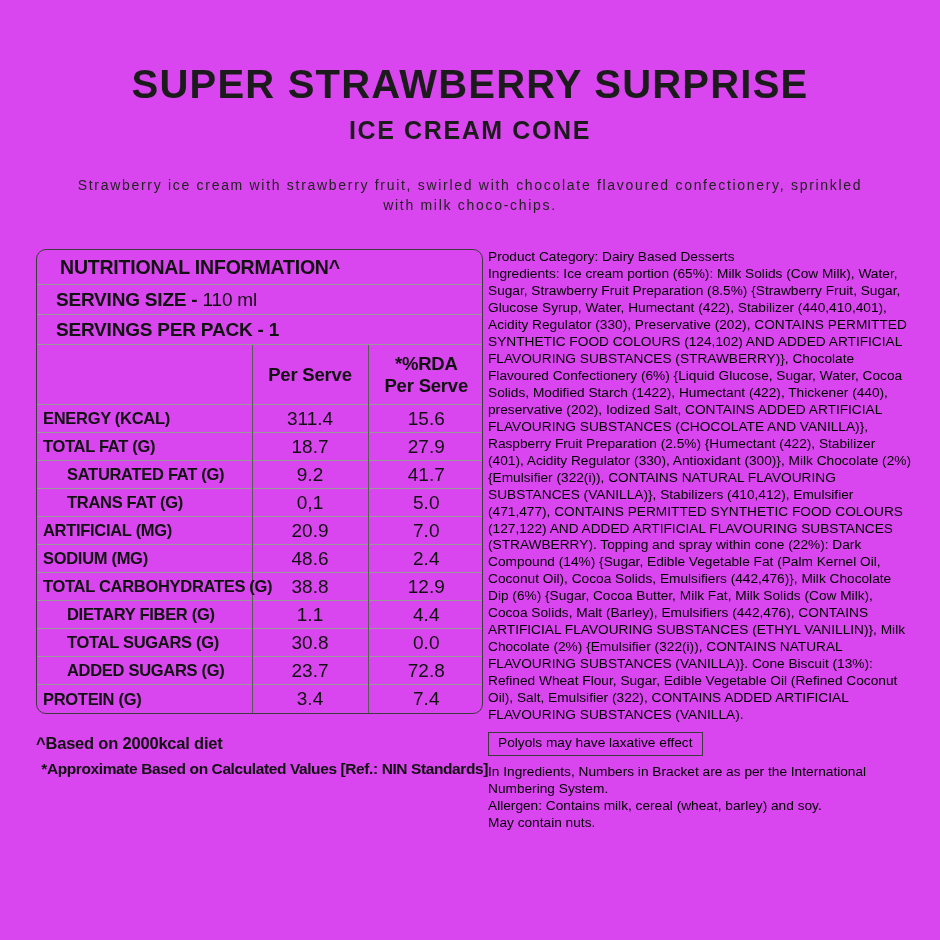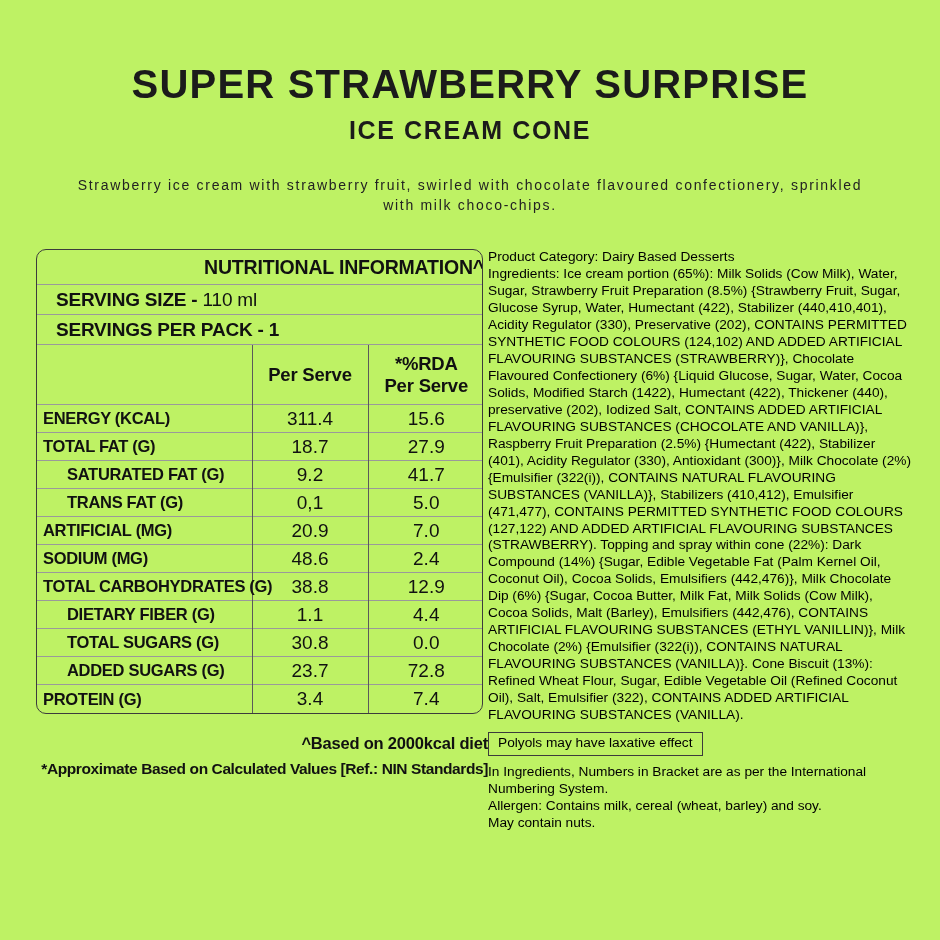--- a/index.html
+++ b/index.html
@@ -1,21 +1,21 @@
 <!DOCTYPE html>
 <html><head>
 <meta charset="utf-8">
 <style>
   * { box-sizing: border-box; }
   html, body { margin: 0; padding: 0; background: #ffffff; }
   .page {
     position: relative;
     width: 940px;
     height: 940px;
-    background: #bef264;
+    background: #d946ef;
     font-family: "Liberation Sans", sans-serif;
     color: #111;
     overflow: hidden;
   }
 
   
   .header { text-align: center; padding-top: 62px; }
   .title {
     margin: 0;
     font-size: 40px;
@@ -56,21 +56,20 @@
   td { padding: 0; vertical-align: middle; }
   tr.sep td { border-top: 1px solid #9a9a9a; }
   .vline { border-left: 1.2px solid #5a5a5a; }
 
   .t-title td {
     height: 35px;
     padding-left: 23px;
     font-size: 19.5px;
     font-weight: 800;
     letter-spacing: -0.2px;
-    text-align: right;
   }
   .t-sub td { height: 30px; padding-left: 19px; font-size: 19px; letter-spacing: -0.2px; }
   .t-sub .b { font-weight: 800; }
   .t-sub .r { font-weight: 400; margin-top: 20px; }
 
   .t-cols td {
     height: 60px;
     text-align: center;
     font-size: 18.5px;
     font-weight: 800;
@@ -85,21 +84,21 @@
     font-weight: 800;
     letter-spacing: -0.3px;
     white-space: nowrap;
   }
   .lbl.ind { padding-left: 30px; font-weight: 700; }
   .val { text-align: center; font-size: 19px; font-weight: 400; }
 
   
   .fn1 {
     margin: 20px 0 0;
-    text-align: right;
+    text-align: left;
     font-size: 16.5px;
     font-weight: 600;
     letter-spacing: -0.2px;
   }
   .fn2 {
     margin: 7px 0 0;
     text-align: right;
     font-size: 15.5px;
     font-weight: 600;
     letter-spacing: -0.4px;

